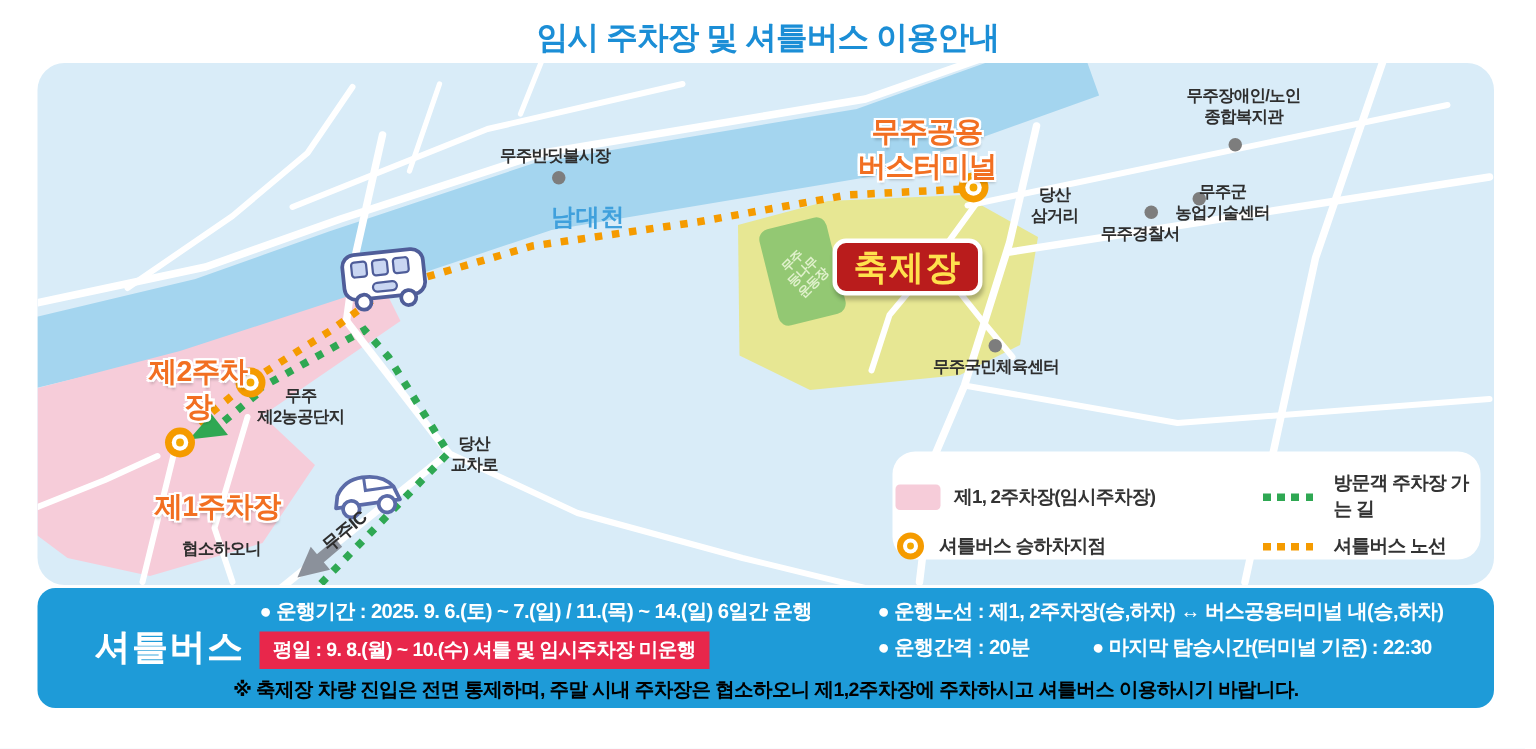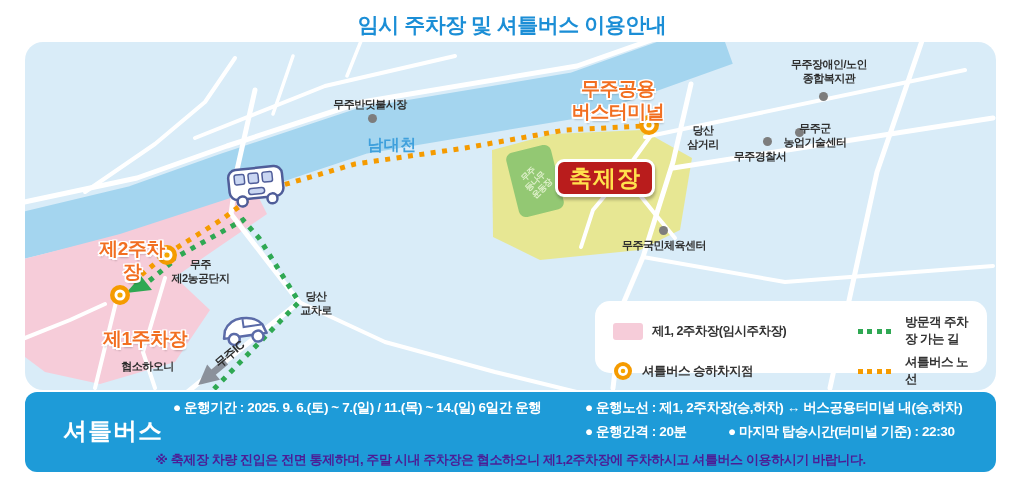--- a/index.html
+++ b/index.html
@@ -37,42 +37,42 @@
            background:#93C873; border-radius:7px; transform:rotate(-14deg);
            display:flex; align-items:center; justify-content:center; }
   .field-text { transform:rotate(-30deg); text-align:center; font-size:8.5px;
                 font-weight:700; color:#E0F1CC; line-height:1.2; letter-spacing:-0.5px; }
   .field-text span { display:block; }
 
   .marker { position:absolute; width:22px; height:22px; }
 
   
   .legend { position:absolute; left:570px; top:259px; width:392px; height:72px;
-            background:#fff; border-radius:15px; padding:13px 18px;
+            background:#fff; border-radius:15px; padding:13px 2px;
             display:grid; grid-template-columns:235px auto; grid-template-rows:1fr 1fr;
             row-gap:6px; column-gap:10px; align-items:center; }
   .legend-item { display:flex; align-items:center; gap:9px;
                  font-size:12.5px; font-weight:800; color:#333; letter-spacing:-0.5px; }
   .swatch { width:30px; height:17px; background:#F6CCD9; border-radius:3px; flex:0 0 auto; }
   .dashline { width:38px; height:5px; flex:0 0 auto;
               background:repeating-linear-gradient(90deg,#2FA853 0 5px,transparent 5px 9.5px); }
   .dashline.orange { background:repeating-linear-gradient(90deg,#F59B00 0 5px,transparent 5px 9.5px); }
 
   
   .infobar { position:absolute; left:25px; top:392px; width:971px; height:80px;
              background:#1E9BD8; border-radius:12px; color:#fff; }
   .bar-heading { position:absolute; left:38px; top:23px; font-size:24px; font-weight:800;
                  color:#fff; letter-spacing:1px; }
   .bline { position:absolute; font-size:13.5px; font-weight:700; letter-spacing:-0.4px;
            white-space:nowrap; }
   .notice { position:absolute; left:148px; top:29px; background:#E8274B; color:#fff;
             font-size:13px; font-weight:700; padding:3px 9px 4px; letter-spacing:-0.4px;
             white-space:nowrap; }
   .bar-note { position:absolute; left:0; top:59px; width:100%; text-align:center;
-              font-size:13px; font-weight:700; color:#4c1d95; letter-spacing:-0.4px; }
+              font-size:13px; font-weight:700; color:#000000; letter-spacing:-0.4px; }
 </style>
 </head>
 <body>
 
 <div class="page">
 
   <div class="title">임시 주차장 및 셔틀버스 이용안내</div>
 
   <div class="map">
 
@@ -228,20 +228,21 @@
       <div class="legend-item">
         <span class="dashline orange"></span>
         <span>셔틀버스 노선</span>
       </div>
     </div>
   </div>
 
   <div class="infobar">
     <div class="bar-heading">셔틀버스</div>
     <div class="bline" style="left:148px; top:7px;">● 운행기간 : 2025. 9. 6.(토) ~ 7.(일) / 11.(목) ~ 14.(일)  6일간 운행</div>
+    <div class="notice">평일 : 9. 8.(월) ~ 10.(수) 셔틀 및 임시주차장 미운행</div>
     <div class="bline" style="left:560px; top:7px;">● 운행노선 : 제1, 2주차장(승,하차) ↔ 버스공용터미널 내(승,하차)</div>
     <div class="bline" style="left:560px; top:31px;">
       <span>● 운행간격 : 20분</span>
       <span style="margin-left:38px;">● 마지막 탑승시간(터미널 기준) : 22:30</span>
     </div>
     <div class="bar-note">※ 축제장 차량 진입은 전면 통제하며, 주말 시내 주차장은 협소하오니 제1,2주차장에 주차하시고 셔틀버스 이용하시기 바랍니다.</div>
   </div>
 
 </div>
 

